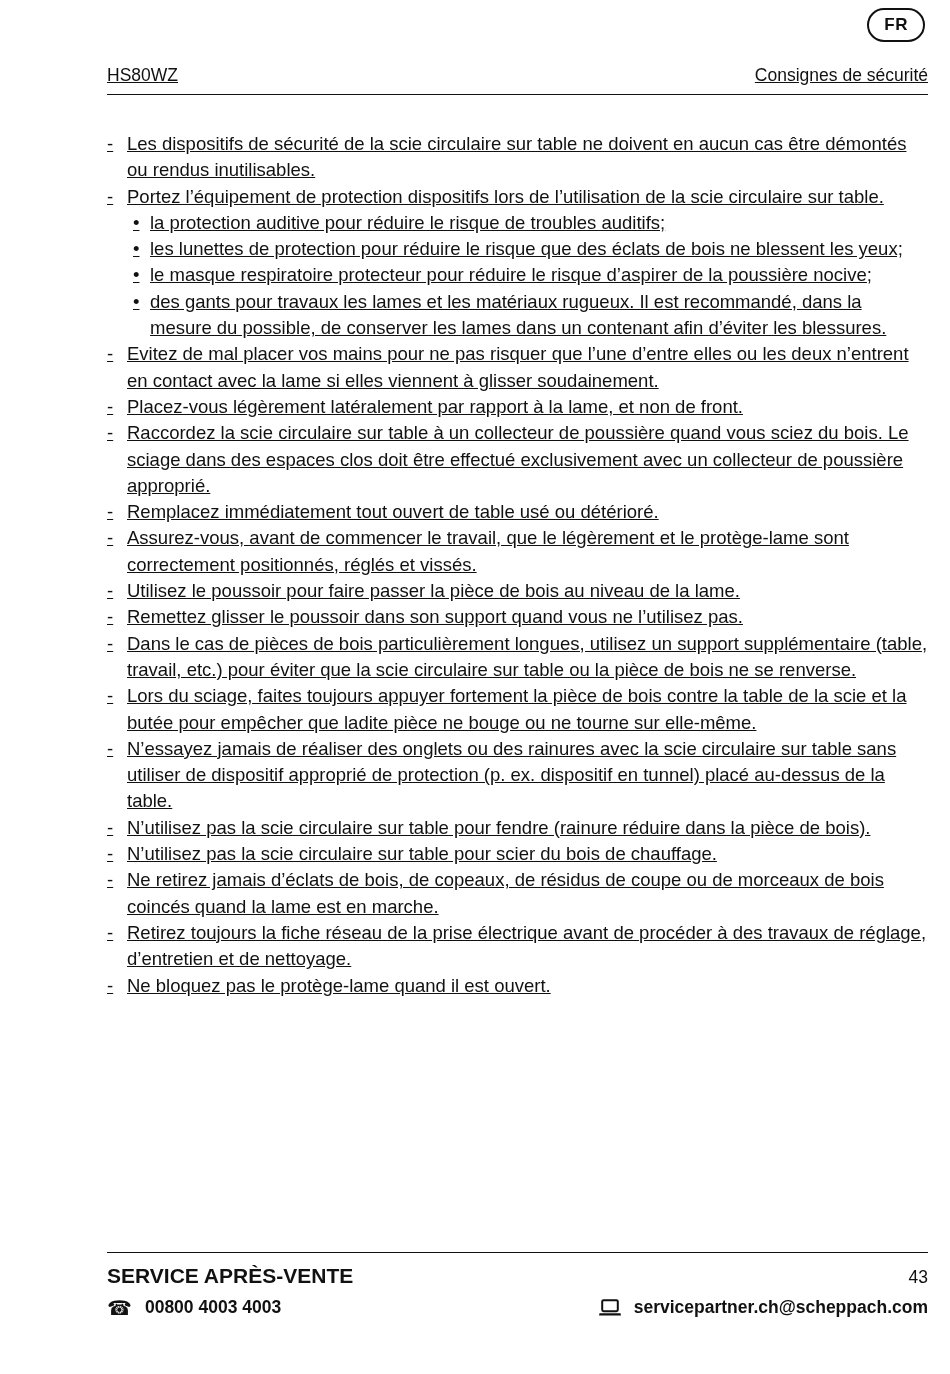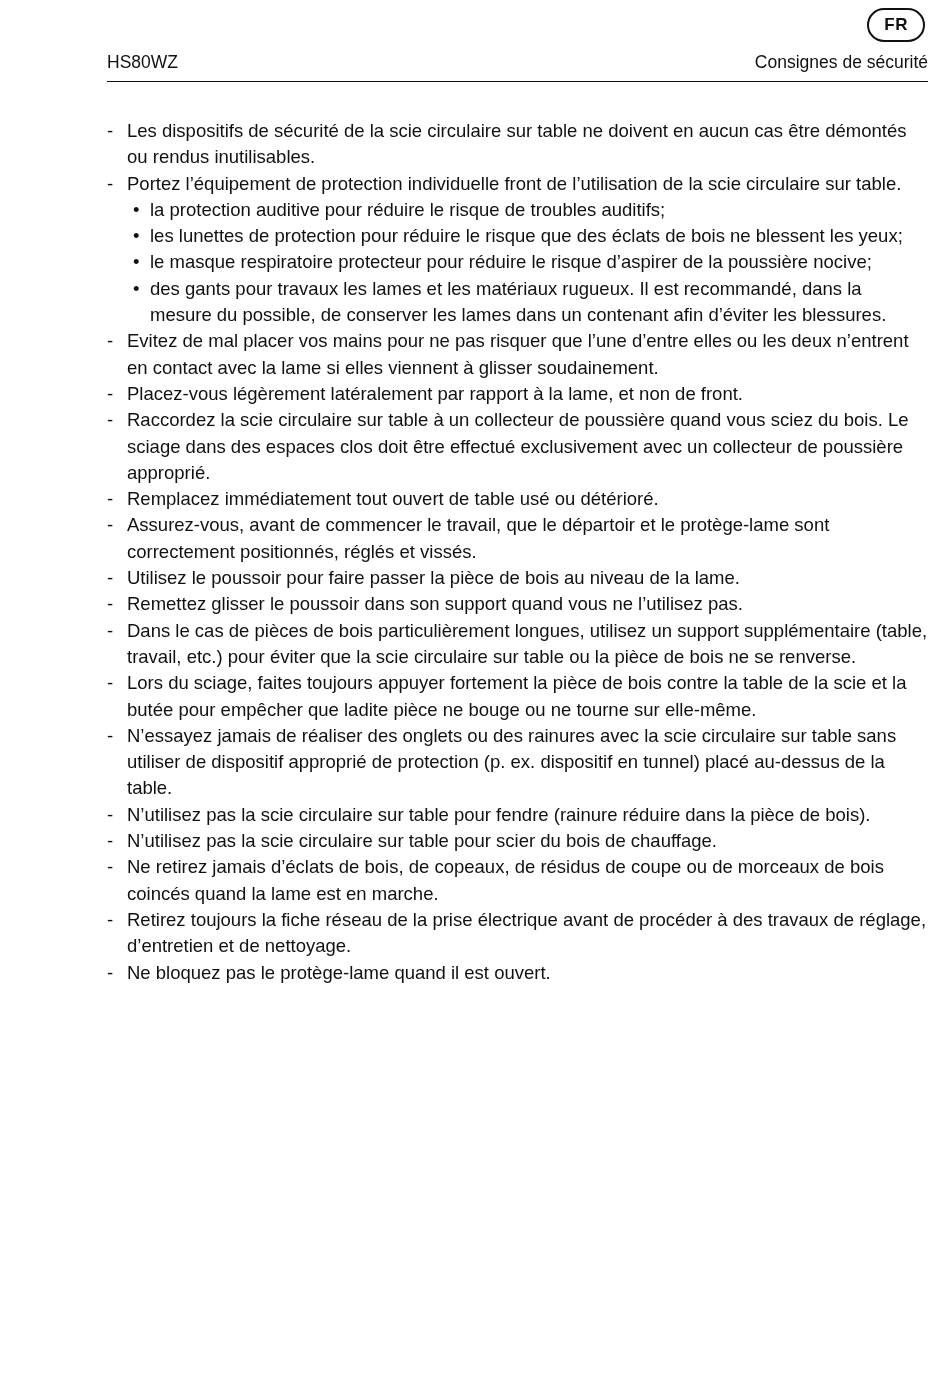--- a/index.html
+++ b/index.html
@@ -5,22 +5,23 @@
   html, body { margin: 0; padding: 0; }
   body {
     width: 950px; height: 1374px;
     background: #ffffff; color: #111111;
     font-family: "Liberation Sans", "DejaVu Sans", sans-serif;
   }
   .page {
     position: relative;
     width: 950px; height: 1374px;
     box-sizing: border-box;
-    padding: 0 22px 0 107px;
+    padding: 13px 22px 0 107px;
     overflow: hidden;
+    text-decoration: underline;
   }
   .lang-badge {
     position: absolute; top: 8px; right: 25px;
     border: 2.5px solid #111; border-radius: 999px;
     padding: 5px 15px;
     font-size: 17px; font-weight: 700; letter-spacing: 0.5px;
   }
   .header-row {
     display: flex; justify-content: space-between; align-items: flex-start;
     padding-top: 52px;
@@ -73,21 +74,21 @@
 
   <div class="content">
 
       <div class="item item-dash">
         <span class="marker">-</span>
         <span class="text">Les dispositifs de sécurité de la scie circulaire sur table ne doivent en aucun cas être démontés ou rendus inutilisables.</span>
       </div>
 
       <div class="item item-dash">
         <span class="marker">-</span>
-        <span class="text">Portez l’équipement de protection individuelle front de l’utilisation de la scie circulaire sur table.</span>
+        <span class="text">Portez l’équipement de protection dispositifs lors de l’utilisation de la scie circulaire sur table.</span>
       </div>
 
 
       <div class="item item-bullet">
         <span class="marker">•</span>
         <span class="text">la protection auditive pour réduire le risque de troubles auditifs;</span>
       </div>
 
       <div class="item item-bullet">
         <span class="marker">•</span>
@@ -119,21 +120,21 @@
         <span class="text">Raccordez la scie circulaire sur table à un collecteur de poussière quand vous sciez du bois. Le sciage dans des espaces clos doit être effectué exclusivement avec un collecteur de poussière approprié.</span>
       </div>
 
       <div class="item item-dash">
         <span class="marker">-</span>
         <span class="text">Remplacez immédiatement tout ouvert de table usé ou détérioré.</span>
       </div>
 
       <div class="item item-dash">
         <span class="marker">-</span>
-        <span class="text">Assurez-vous, avant de commencer le travail, que le départoir et le protège-lame sont correctement positionnés, réglés et vissés.</span>
+        <span class="text">Assurez-vous, avant de commencer le travail, que le légèrement et le protège-lame sont correctement positionnés, réglés et vissés.</span>
       </div>
 
       <div class="item item-dash">
         <span class="marker">-</span>
         <span class="text">Utilisez le poussoir pour faire passer la pièce de bois au niveau de la lame.</span>
       </div>
 
       <div class="item item-dash">
         <span class="marker">-</span>
         <span class="text">Remettez glisser le poussoir dans son support quand vous ne l’utilisez pas.</span>
@@ -173,14 +174,34 @@
         <span class="marker">-</span>
         <span class="text">Retirez toujours la fiche réseau de la prise électrique avant de procéder à des travaux de réglage, d’entretien et de nettoyage.</span>
       </div>
 
       <div class="item item-dash">
         <span class="marker">-</span>
         <span class="text">Ne bloquez pas le protège-lame quand il est ouvert.</span>
       </div>
     </div>
 
+  <div class="footer">
+    <hr class="rule">
+    <div class="service-row">
+      <span class="service-title">SERVICE APRÈS-VENTE</span>
+      <span class="page-number">43</span>
+    </div>
+    <div class="contact-row">
+      <span class="contact">
+        <span class="phone-glyph">☎</span>
+        <span>00800 4003 4003</span>
+      </span>
+      <span class="contact">
+        <svg class="laptop" viewBox="0 0 22 18" aria-hidden="true">
+          <rect x="3.2" y="1.2" width="15.6" height="11" rx="1.4" fill="none" stroke="#111" stroke-width="2"></rect>
+          <path d="M0.5 14.2 h21 l0.5 2.4 h-22 z" fill="#111"></path>
+        </svg>
+        <span>servicepartner.ch@scheppach.com</span>
+      </span>
+    </div>
+  </div>
 
 </div>
 
 </body></html>

